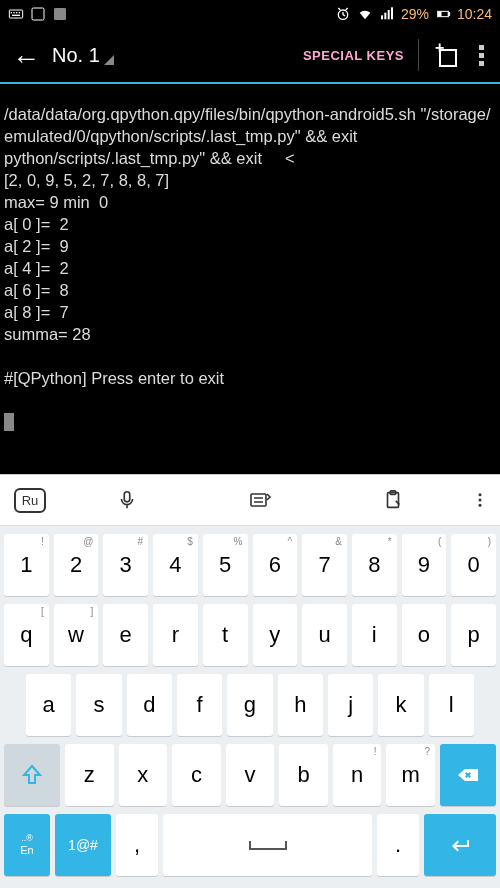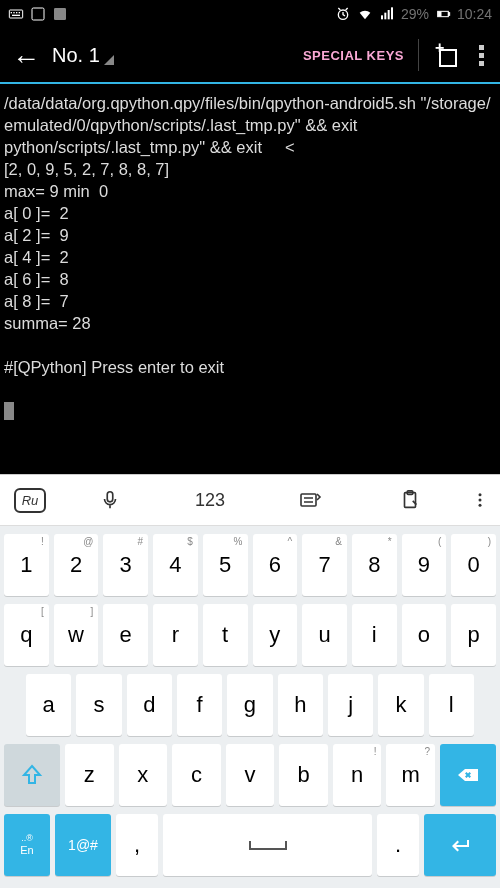--- a/index.html
+++ b/index.html
@@ -1,42 +1,42 @@
 <!DOCTYPE html>
 <html><head>
 <meta charset="utf-8">
 <style>
 * { margin: 0; padding: 0; box-sizing: border-box; font-family: Arial, sans-serif; }
 body { width: 500px; height: 888px; background: #000; overflow: hidden; position: relative; }
 
-.status-bar { height: 28px; background: #000; display: flex; align-items: center; padding: 0 8px; color: #737373; font-size: 14px; }
+.status-bar { height: 28px; background: #000; display: flex; align-items: center; padding: 0 8px; color: #fdba74; font-size: 14px; }
 .status-left { display: flex; gap: 6px; }
 .status-right { margin-left: auto; display: flex; align-items: center; gap: 6px; }
 .status-icon { width: 16px; height: 16px; display: inline-flex; align-items: center; justify-content: center; }
 
 .app-bar { height: 56px; background: #000; display: flex; align-items: center; padding: 0 12px; border-bottom: 2px solid #33b5e5; }
 .back-arrow { font-size: 28px; color: #fff; margin-right: 12px; }
 .title-box { display: flex; align-items: flex-end; color: #fff; font-size: 20px; position: relative; justify-content: center; }
 .dropdown-tri { width: 0; height: 0; border-left: 10px solid transparent; border-bottom: 10px solid #888; margin-left: 4px; margin-bottom: 2px; }
 .spacer { flex: 1; }
 .special-keys { color: #f9a8d4; font-size: 13px; font-weight: bold; letter-spacing: 0.5px; }
 .divider-v { width: 1px; height: 32px; background: #444; margin: 0 14px; }
 .new-tab-icon { position: relative; width: 24px; height: 24px; }
 .new-tab-icon .box { position: absolute; width: 18px; height: 18px; border: 2px solid #fff; right: 0; bottom: 0; }
 .new-tab-icon .plus { position: absolute; color: #fff; font-size: 16px; font-weight: bold; left: 2px; top: -4px; }
 .overflow { display: flex; flex-direction: column; gap: 3px; margin-left: 18px; padding: 4px; }
 .overflow span { width: 5px; height: 5px; background: #ccc; }
 
-.terminal { background: #000; color: #dcdcdc; font-family: 'Courier New', monospace; font-size: 16.5px; line-height: 21px; padding: 9px 4px; white-space: pre-wrap; word-break: break-all; height: 350px; }
+.terminal { background: #000; color: #dcdcdc; font-family: 'Courier New', monospace; font-size: 16.5px; line-height: 21px; padding: 20px 4px; white-space: pre-wrap; word-break: break-all; height: 350px; }
 .cursor { display: inline-block; width: 10px; height: 18px; background: #888; vertical-align: text-bottom; }
 
 .keyboard { position: absolute; bottom: 0; left: 0; right: 0; background: #eceff1; }
 .kb-toolbar { height: 52px; background: #fff; display: flex; align-items: center; border-top: 1px solid #ccc; border-bottom: 1px solid #ddd; }
 .kb-tool { flex: 1; display: flex; align-items: center; justify-content: center; height: 100%; font-size: 16px; color: #333; }
-.kb-tool.lang { flex: 0 0 60px; font-style: italic; }
+.kb-tool.lang { flex: 0 0 60px; }
 .lang-box { border: 2px solid #333; border-radius: 6px; padding: 3px 6px; font-size: 13px; }
 .kb-rows { padding: 8px 4px 4px; }
 .kb-row { display: flex; gap: 5px; margin-bottom: 8px; justify-content: center; }
 .key { background: #fff; border-radius: 3px; box-shadow: 0 1px 0 rgba(0,0,0,0.15); height: 62px; display: flex; align-items: center; justify-content: center; font-size: 22px; color: #000; position: relative; flex: 1; }
 .key .alt { position: absolute; top: 2px; right: 5px; font-size: 10px; color: #888; }
 .key.func { background: #cfd8dc; }
 .key.accent { background: #33b5e5; color: #fff; }
 .key.shift svg, .key.bksp svg, .key.enter svg { width: 24px; height: 24px; }
 .key.lang-key { background: #33b5e5; color: #fff; font-size: 11px; flex-direction: column; line-height: 1.1; flex: 0 0 46px; }
 .key.sym-key { background: #33b5e5; color: #fff; font-size: 14px; flex: 0 0 56px; }
@@ -140,23 +140,20 @@
     <div class="kb-tool lang">
       <span class="lang-box">Ru</span>
     </div>
     <div class="kb-tool">
       <svg viewBox="0 0 24 24" width="22" height="22" fill="none" stroke="#333" stroke-width="1.8">
           <rect x="9" y="3" width="6" height="11" rx="3"></rect>
           <path d="M6 11a6 6 0 0012 0M12 17v4"></path>
         </svg>
     </div>
     <div class="kb-tool">
-      <span style="font-size:18px">123</span>
-    </div>
-    <div class="kb-tool">
       <svg viewBox="0 0 24 24" width="24" height="24" fill="none" stroke="#333" stroke-width="1.6">
           <rect x="3" y="6" width="15" height="12" rx="1"></rect>
           <path d="M6 10h9M6 14h9M19 6l3 3-3 3"></path>
         </svg>
     </div>
     <div class="kb-tool">
       <svg viewBox="0 0 24 24" width="22" height="22" fill="none" stroke="#333" stroke-width="1.8">
           <rect x="6" y="4" width="12" height="16" rx="1"></rect>
           <rect x="9" y="2" width="6" height="4" rx="1"></rect>
           <path d="M15 13l4 4"></path>

